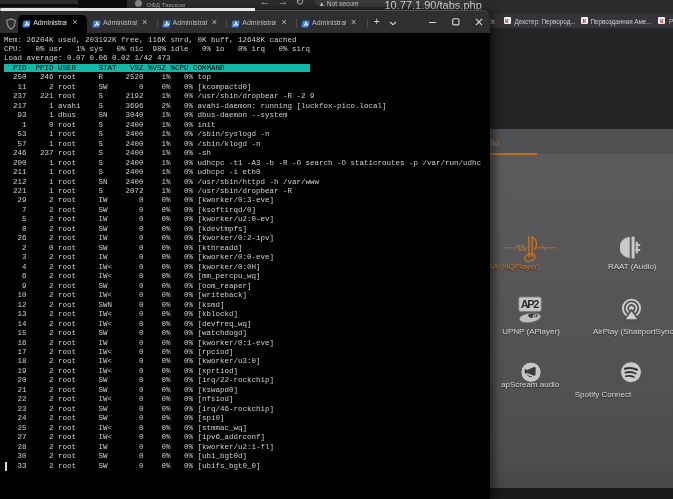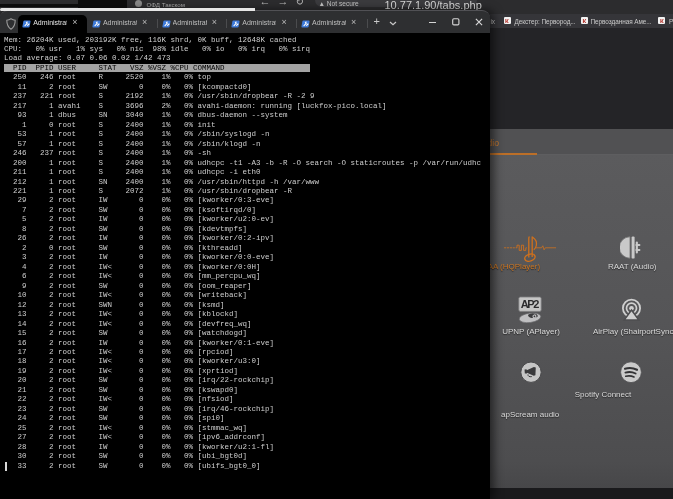--- a/index.html
+++ b/index.html
@@ -32,21 +32,21 @@
 .tab.active{position:absolute;top:4.6px;width:69.7px;height:18.4px;background:#000;border-radius:5px 5px 0 0}
 .tsep{position:absolute;top:8px;width:1px;height:9px;background:#4b4c4e}
 .fav{position:absolute;top:9.5px}
 .tlab{position:absolute;top:8.2px;font-size:7px;color:#bfbfbf;width:34px;overflow:hidden;white-space:nowrap}
 .tlab.on{color:#e4e4e4}
 .tclose{position:absolute;top:6.5px;font-size:9px;color:#b9b9b9}
 .shield{position:absolute;left:5.5px;top:7.5px}
 .newtab{position:absolute;left:373.5px;top:4.6px;font-size:11px;font-weight:300;color:#c9c9c9}
 #fw-page{position:absolute;left:0;top:23px;width:488.5px;height:467px;background:#000;overflow:hidden}
 #term{position:absolute;left:4px;top:3.0px;margin:0;font-family:Liberation Mono, monospace;font-size:7.5px;line-height:9.47px;color:#cecece;white-space:pre}
-#term .inv{background:#a3a3a3;color:#000}
+#term .inv{background:#14b8a6;color:#000}
 #cursor{position:absolute;left:5.2px;top:429.3px;width:1.6px;height:8.8px;background:#d8d8d8}
 </style></head>
 <body>
 <div id="bw">
   <div id="bw-top">
     <div id="bw-tabline"></div>
     <div id="bw-tabblack"></div>
     <div id="bw-favcirc"></div>
     <div id="bw-tabtitle">ОФД Такском</div>
     <div class="nav" style="left:259.5px">←</div>
@@ -110,21 +110,21 @@
     <circle cx="11.5" cy="10.2" r="5" fill="none" stroke="#cfcfcf" stroke-width="1.7"></circle>
     <circle cx="11.5" cy="10.2" r="2.3" fill="#cfcfcf"></circle>
     <path d="M11.5 12 L18.8 22 H4.2 Z" fill="#cfcfcf" stroke="#4e4e50" stroke-width="1.5"></path>
   </svg>
   <div class="glab" style="left:634.5px;top:327.3px">AirPlay (ShairportSync)</div>
   <svg class="abs" style="left:519.5px;top:361px" width="22" height="23" viewBox="0 0 22 23">
     <circle cx="11" cy="11.2" r="10.2" fill="#c6c6c6" stroke="#49494b" stroke-width="1"></circle>
     <path d="M4.4 9.3 L6.4 8.8 L6.7 9.7 L13.4 5.6 L15.3 5.7 L15.9 13.6 L14.2 14.2 L7.2 12.0 L7.4 12.9 L5.2 13.2 Z" fill="#3a3a3c" transform="rotate(7 10 10)"></path>
     <path d="M8.0 13.4 c-0.3 1.7 1.4 2.7 3.8 2.2" fill="none" stroke="#3a3a3c" stroke-width="1.0"></path>
   </svg>
-  <div class="glab" style="left:530.2px;top:410px">apScream audio</div>
+  <div class="glab" style="left:530.2px;top:380px">apScream audio</div>
   <svg class="abs" style="left:620px;top:360.5px" width="22" height="23" viewBox="0 0 22 23">
     <circle cx="11" cy="11.2" r="10.4" fill="#cacaca" stroke="#515153" stroke-width="0.8"></circle>
     <path d="M5 7.8 q6.2 -1.9 12 1" fill="none" stroke="#333335" stroke-width="2.1" stroke-linecap="round"></path>
     <path d="M5.4 11.6 q5.4 -1.5 10.2 0.9" fill="none" stroke="#333335" stroke-width="1.9" stroke-linecap="round"></path>
     <path d="M5.8 15.2 q4.3 -1.1 8.2 0.7" fill="none" stroke="#333335" stroke-width="1.7" stroke-linecap="round"></path>
   </svg>
   <div class="glab" style="left:603px;top:389.6px">Spotify Connect</div>
 </div>
 <div id="fw">
   <div id="fw-strip">

